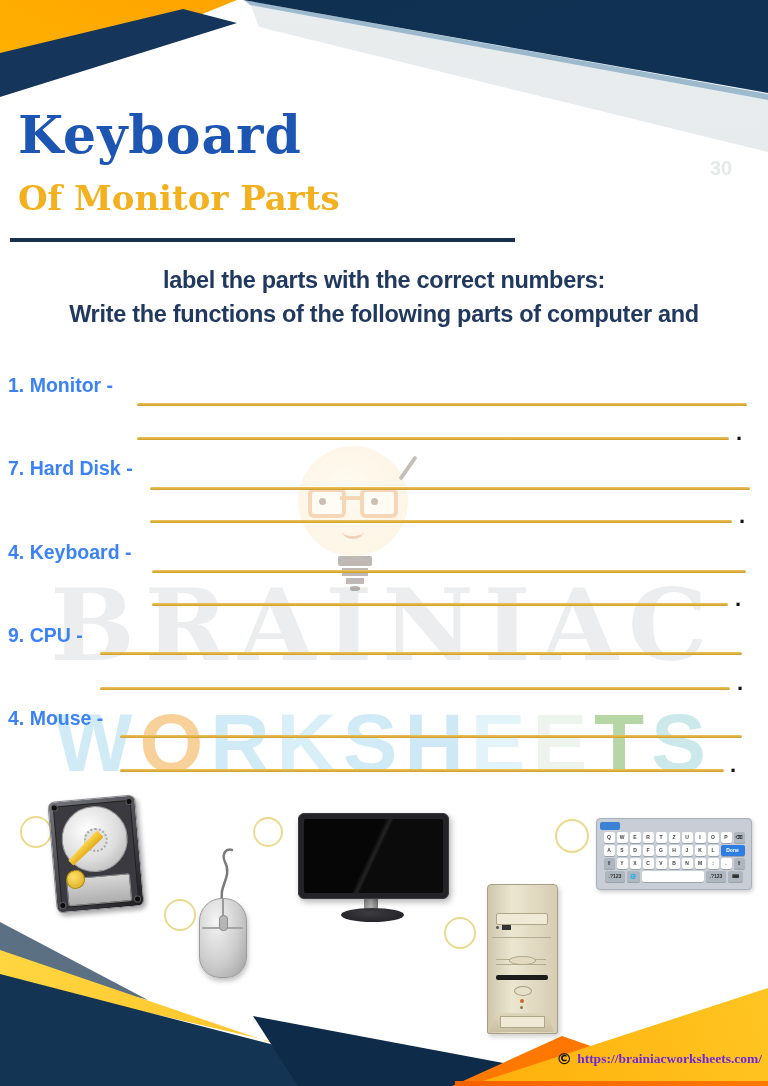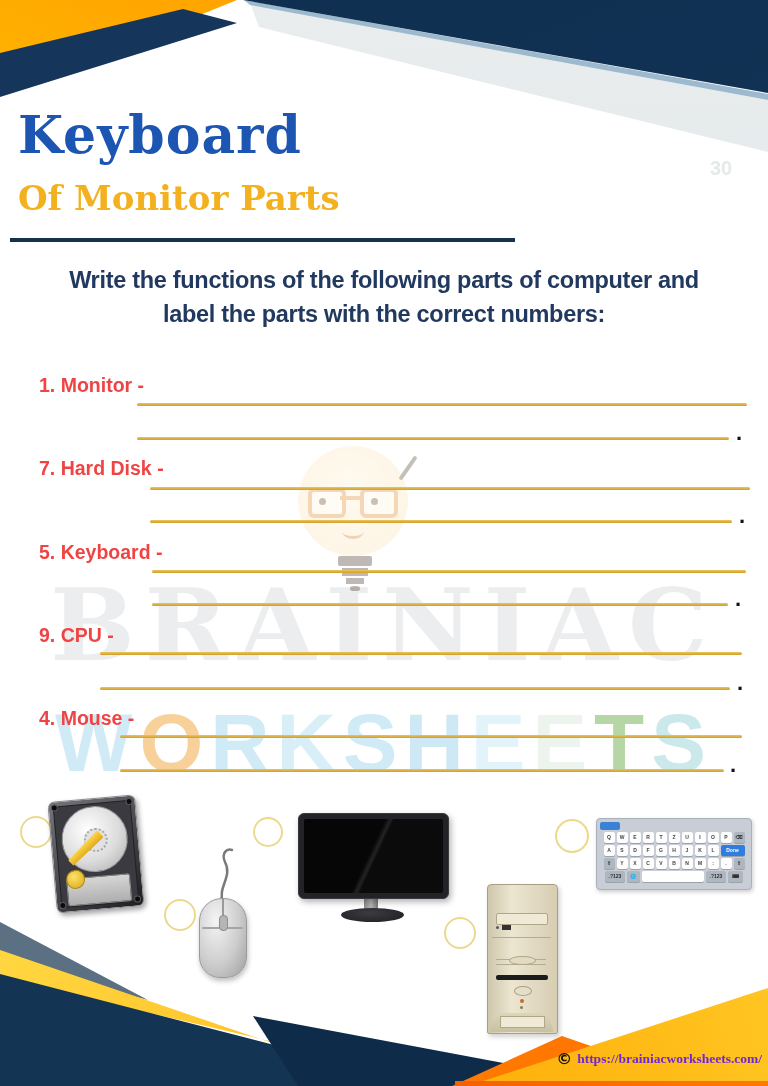--- a/index.html
+++ b/index.html
@@ -22,21 +22,21 @@
   .title{left:18px;top:104px;font:700 52px "DejaVu Serif",serif;color:#1d55b3;letter-spacing:1px;}
   .subtitle{left:18px;top:178px;font:700 34px "DejaVu Serif",serif;color:#f3b11f;}
   .rule{left:10px;top:238px;width:505px;height:4px;background:#16304d;}
   .pagenum{left:710px;top:157px;font:700 20px "Liberation Sans",sans-serif;color:#e6e9ea;}
 
   
   .instruction{left:0;top:263px;width:768px;text-align:center;
     font:700 23.5px/1.45 "Liberation Sans",sans-serif;color:#21395f;letter-spacing:-0.3px;}
 
   
-  .ilabel{position:absolute;left:39px;font:700 19.5px "Liberation Sans",sans-serif;color:#ef4444;}
+  .ilabel{position:absolute;left:8px;font:700 19.5px "Liberation Sans",sans-serif;color:#3b82f6;}
   .wline{position:absolute;height:3px;background:linear-gradient(#ecc45f,#cf9e2a);border-radius:2px;}
   .dot{position:absolute;font:700 22px "Liberation Sans",sans-serif;color:#111;}
 
   
   .wm-brainiac{left:50%;top:566px;transform:translateX(-50%);white-space:nowrap;
     font:700 100px "DejaVu Serif",serif;letter-spacing:10px;color:rgba(70,80,92,0.10);}
   .wm-worksheets{left:50%;top:696px;transform:translateX(-50%);white-space:nowrap;
     font:700 82px "Liberation Sans",sans-serif;letter-spacing:7px;opacity:0.5;}
   .wm-bulb{left:290px;top:440px;width:130px;height:165px;opacity:0.38;}
   .wm-bulb *{position:absolute;}
@@ -171,35 +171,35 @@
 </div>
 <div class="abs wm-brainiac">BRAINIAC</div>
 <div class="abs wm-worksheets"><span style="color: rgb(163, 216, 239);">W</span><span style="color: rgb(243, 162, 55);">O</span><span style="color: rgb(163, 216, 239);">R</span><span style="color: rgb(179, 224, 242);">K</span><span style="color: rgb(163, 216, 239);">S</span><span style="color: rgb(159, 212, 236);">H</span><span style="color: rgb(201, 233, 246);">E</span><span style="color: rgb(220, 235, 220);">E</span><span style="color: rgb(111, 174, 78);">T</span><span style="color: rgb(152, 211, 216);">S</span></div>
 
 <div class="abs title">Keyboard</div>
 <div class="abs subtitle">Of Monitor Parts</div>
 <div class="abs rule"></div>
 <div class="abs pagenum">30</div>
 
 <div class="abs instruction">
+  <div>label the parts with the correct numbers:</div>
   <div>Write the functions of the following parts of computer and</div>
-  <div>label the parts with the correct numbers:</div>
 </div>
 
 <div class="ilabel" style="top:374px">1. Monitor -</div>
 <div class="wline" style="left:137px;top:403px;width:610px"></div>
 <div class="wline" style="left:137px;top:437px;width:592px"></div>
 <div class="dot" style="left:736px;top:420px">.</div>
 
 <div class="ilabel" style="top:457px">7. Hard Disk -</div>
 <div class="wline" style="left:150px;top:487px;width:600px"></div>
 <div class="wline" style="left:150px;top:520px;width:582px"></div>
 <div class="dot" style="left:739px;top:503px">.</div>
 
-<div class="ilabel" style="top:541px">5. Keyboard -</div>
+<div class="ilabel" style="top:541px">4. Keyboard -</div>
 <div class="wline" style="left:152px;top:570px;width:594px"></div>
 <div class="wline" style="left:152px;top:603px;width:576px"></div>
 <div class="dot" style="left:735px;top:586px">.</div>
 
 <div class="ilabel" style="top:624px">9. CPU -</div>
 <div class="wline" style="left:100px;top:652px;width:642px"></div>
 <div class="wline" style="left:100px;top:687px;width:630px"></div>
 <div class="dot" style="left:737px;top:670px">.</div>
 
 <div class="ilabel" style="top:707px">4. Mouse -</div>

